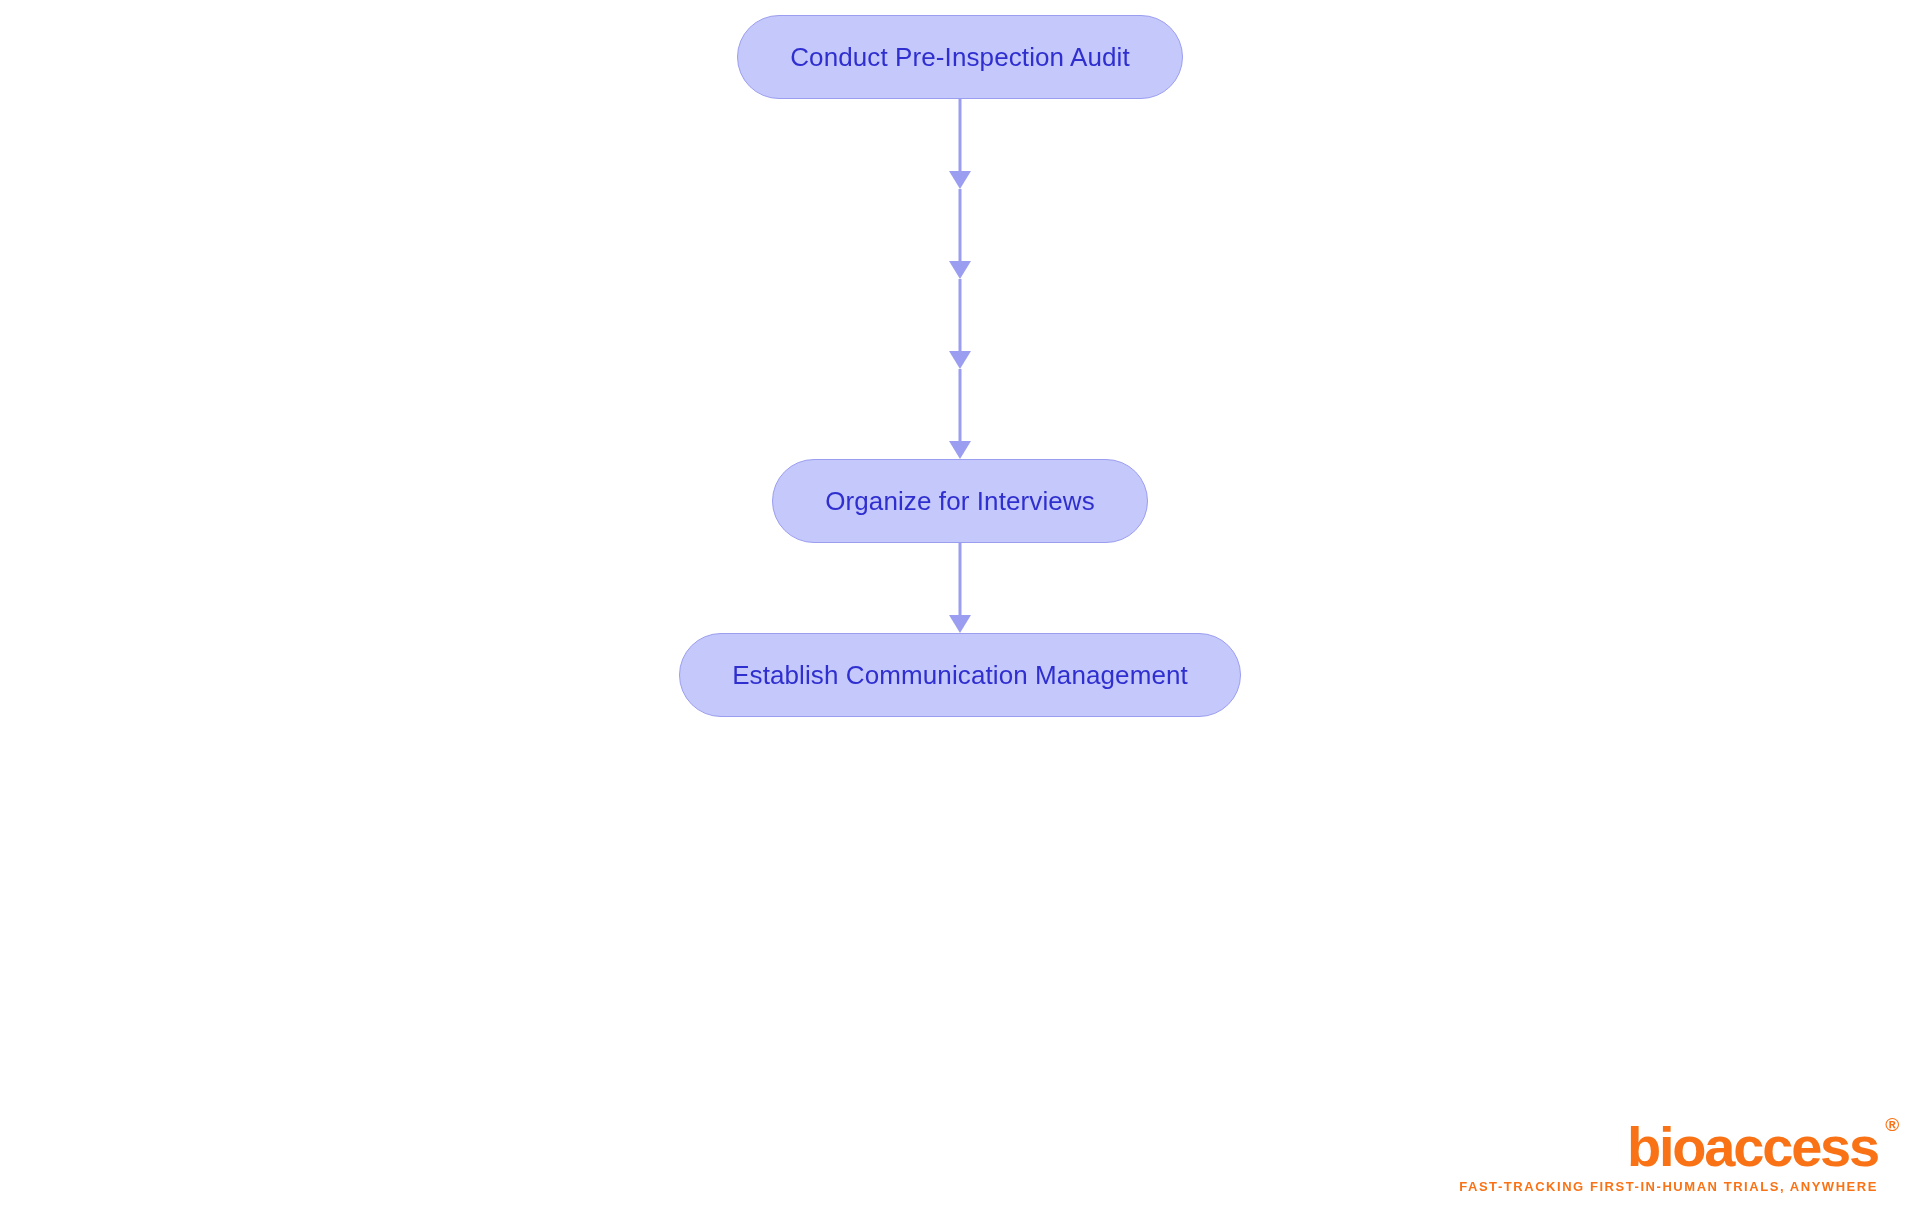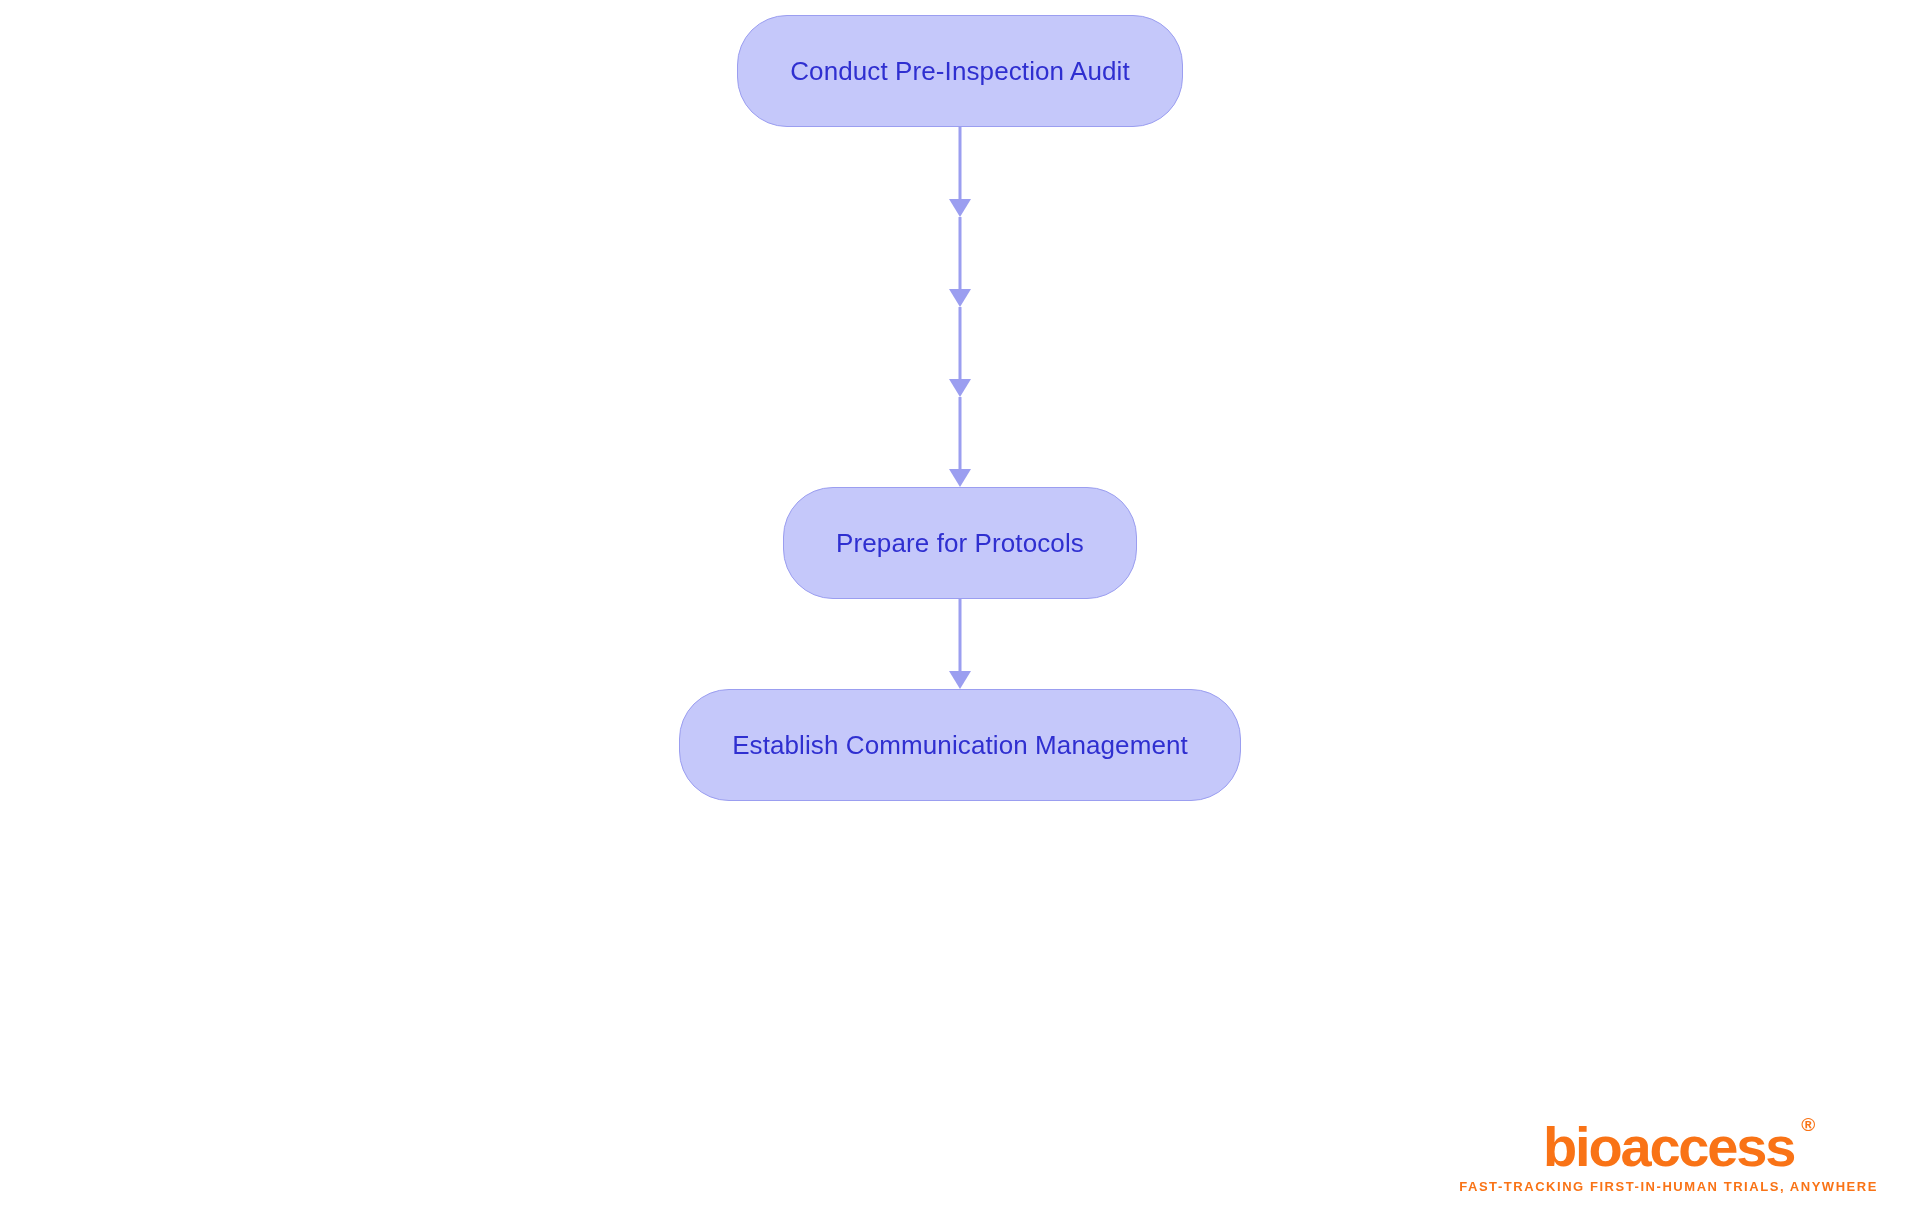--- a/index.html
+++ b/index.html
@@ -31,21 +31,21 @@
     left: 0;
     top: 15px;
     width: 1920px;
     display: flex;
     flex-direction: column;
     align-items: center;
   }
 
   
   .flow-node {
-    height: 112px;
+    height: 84px;
     box-sizing: border-box;
     background: #c5c8fa;
     border: 1px solid #9b9ef0;
     border-radius: 50px;
     display: flex;
     align-items: center;
     justify-content: center;
     padding: 0 52px;
     white-space: nowrap;
   }
@@ -84,21 +84,21 @@
     border-left: 11px solid transparent;
     border-right: 11px solid transparent;
     border-top: 18px solid #9b9ef0;
   }
 
   
   .brand-logo {
     position: absolute;
     right: 42px;
     bottom: 22px;
-    text-align: center;
+    text-align: right;
     user-select: none;
   }
   .brand-wordmark {
     position: relative;
     display: inline-block;
     color: #f97316;
     font-size: 56px;
     font-weight: 700;
     letter-spacing: -2.2px;
     line-height: 1;
@@ -149,21 +149,21 @@
       <span class="connector-arrowhead"></span>
     </div>
 
 
     <div class="flow-connector">
       <span class="connector-line"></span>
       <span class="connector-arrowhead"></span>
     </div>
 
     <div class="flow-node">
-      <span class="flow-node-label">Prepare for Protocols</span>
+      <span class="flow-node-label">Organize for Interviews</span>
     </div>
 
     <div class="flow-connector">
       <span class="connector-line"></span>
       <span class="connector-arrowhead"></span>
     </div>
 
     <div class="flow-node">
       <span class="flow-node-label">Establish Communication Management</span>
     </div>

